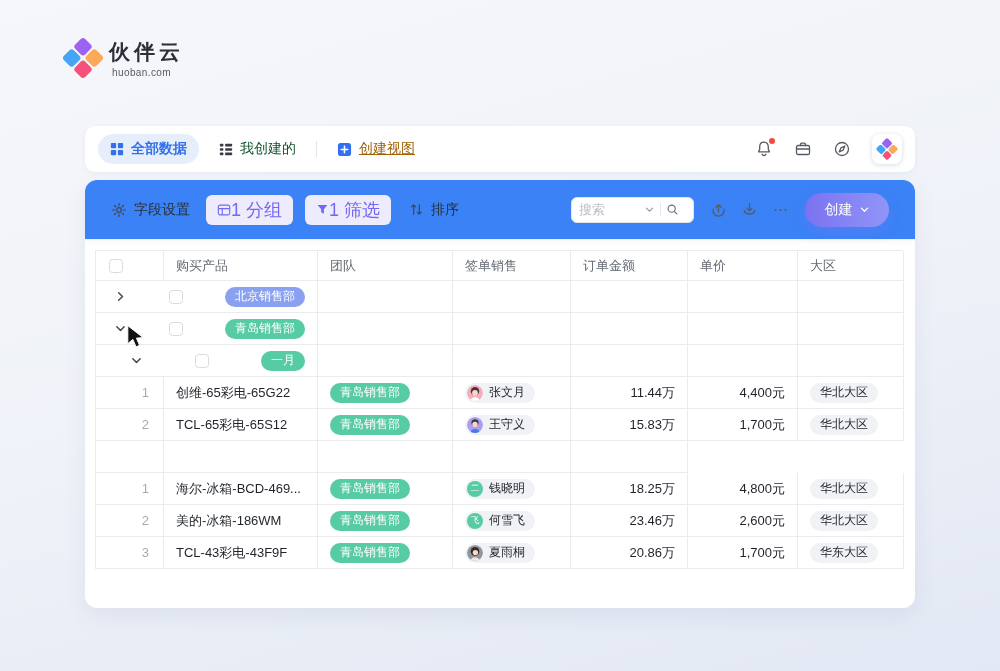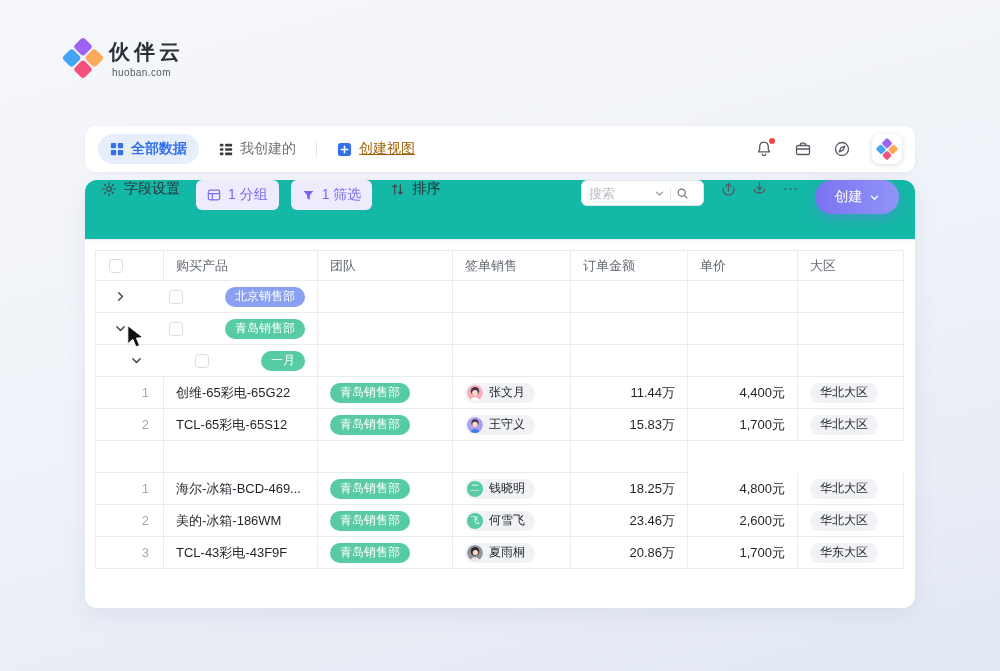--- a/index.html
+++ b/index.html
@@ -21,34 +21,34 @@
   .brand-text .en { font-size:10px; color:#565b63; padding-left:3px; margin-top:1px; letter-spacing:.4px; }
   
   .card { position:absolute; background:#fff; border-radius:10px; }
   .tabbar { left:85px; top:126px; width:830px; height:46px; display:flex; align-items:center; padding:6px 13px;
             box-shadow:0 1px 4px rgba(90,100,130,.07); }
   .main-card { left:85px; top:180px; width:830px; height:428px; border-radius:12px;
                box-shadow:0 8px 22px rgba(90,100,140,.09); }
   
   .tab { display:flex; align-items:center; gap:7px; font-size:14px; cursor:default; }
   .tab.active { background:#e7eefb; color:#3370eb; height:30px; padding:0 12px; border-radius:15px; font-weight:600; }
-  .tab.plain { color:#737373; margin-left:20px; }
+  .tab.plain { color:#14532d; margin-left:20px; }
   .tab.blue { color:#a16207; margin-left:20px;text-decoration:underline; }
   .vdiv { width:1px; height:16px; background:#e3e5ea; margin-left:20px; }
   .tab-right { margin-left:auto; display:flex; align-items:center; gap:21px; }
   .hicon { width:18px; height:18px; color:#565b63; position:relative; display:flex; }
   .dot { position:absolute; right:-2px; top:-2px; width:6px; height:6px; border-radius:50%; background:#f5483f; }
   .mini-app { width:30px; height:30px; background:#fff; border-radius:8px; box-shadow:0 1px 5px rgba(40,50,80,.18);
               display:flex; align-items:center; justify-content:center; }
   
-  .toolbar { height:60px; display:flex; align-items:flex-start; padding:0 16px;
+  .toolbar { height:60px; display:flex; align-items:center; padding:0 26px;
              border-bottom:1px solid #eef0f4; box-shadow:0 3px 6px -2px rgba(31,35,41,.05);
-             border-radius:12px 12px 0 0; background:#14b8a6; position:relative; z-index:2; }
+             border-radius:12px 12px 0 0; background:#3b82f6; position:relative; z-index:2; }
   .tool { display:flex; align-items:center; gap:7px; font-size:14px; color:#2b2f36; }
-  .tool-pill { display:flex; align-items:center; gap:7px; font-size:14px; color:#7568f0;
+  .tool-pill { display:flex; align-items:center; font-size:18px; color:#7568f0;
                background:#eeecfc; border-radius:6px; height:30px; padding:0 11px; }
   .ml16{margin-left:16px;} .ml12{margin-left:12px;} .ml18{margin-left:18px;} .ml14{margin-left:14px;}
   .searchbox { margin-left:auto; width:123px; height:26px; border:1px solid #e3e5ea; border-radius:6px;
                display:flex; align-items:center; padding:0 7px; gap:5px; background:#fff; }
   .searchbox input { border:none; outline:none; width:60px; font-size:13px; color:#2b2f36;
                      font-family:"Liberation Sans","DejaVu Sans",sans-serif; }
   .searchbox input::placeholder { color:#b8bcc4; }
   .sdiv { width:1px; height:13px; background:#e7e9ee; }
   .tbicon { width:17px; height:17px; color:#565b63; display:flex; }
   .create-btn { margin-left:16px; height:34px; min-width:84px; border-radius:17px; border:none;

